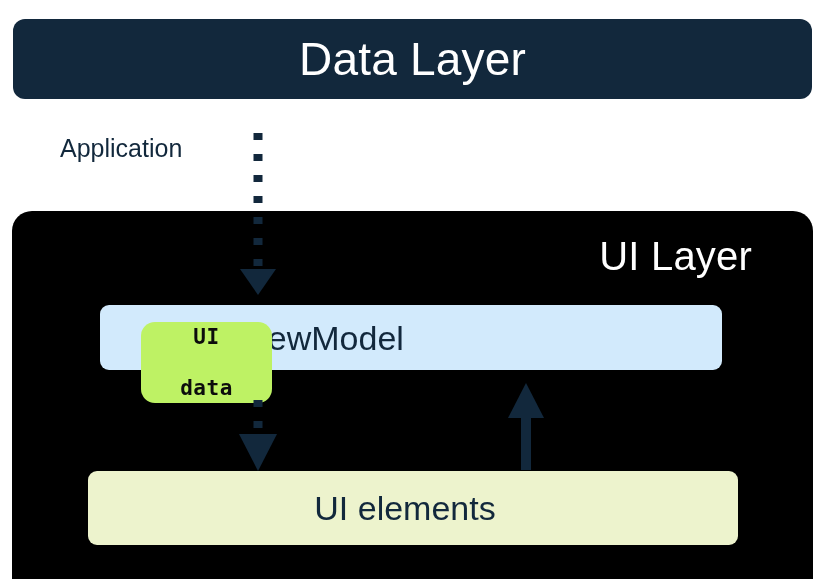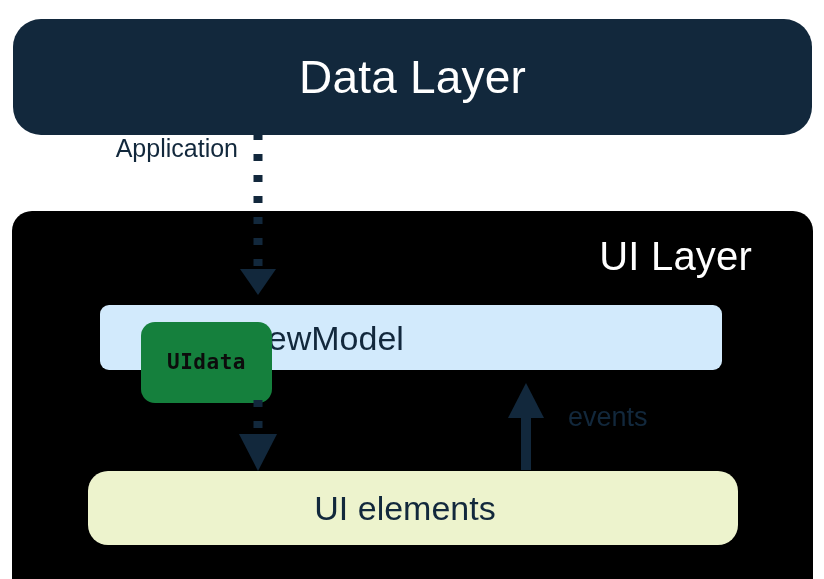--- a/index.html
+++ b/index.html
@@ -20,43 +20,43 @@
     height: 579px;
     background: #ffffff;
   }
 
   
   .data-layer {
     position: absolute;
     left: 13px;
     top: 19px;
     width: 799px;
-    height: 116px;
+    height: 80px;
     background: #12283c;
-    border-radius: 28px;
+    border-radius: 12px;
     display: flex;
     align-items: center;
     justify-content: center;
     box-sizing: border-box;
   }
   .data-layer-title {
     color: #ffffff;
     font-size: 46px;
     font-weight: 400;
     letter-spacing: 0.2px;
     line-height: 1;
   }
 
   
   .app-data-label {
     position: absolute;
     left: 60px;
     top: 132px;
     width: 178px;
-    text-align: right;
+    text-align: left;
     color: #12283c;
     font-size: 25px;
     line-height: 1.28;
     font-weight: 400;
   }
   .app-data-label span { display: block; }
 
   
   .ui-layer {
     position: absolute;
@@ -101,46 +101,46 @@
     transform: translateX(-90px);
   }
 
   
   .ui-state-chip {
     position: absolute;
     left: 141px;
     top: 322px;
     width: 131px;
     height: 81px;
-    background: #15803d;
+    background: #bef264;
     border-radius: 14px;
     display: flex;
-    flex-direction: row;
-    align-items: center;
-    justify-content: center;
+    flex-direction: column;
+    align-items: center;
+    justify-content: space-between;
     box-sizing: border-box;
   }
   .ui-state-chip .line {
     font-family: "DejaVu Sans Mono", "Liberation Mono", monospace;
     font-size: 21px;
     font-weight: 700;
     color: #0c0c0c;
     line-height: 1.45;
     letter-spacing: 0.5px;
   }
 
   
   .ui-elements-box {
     position: absolute;
     left: 88px;
     top: 471px;
     width: 650px;
     height: 74px;
     background: #edf3cd;
-    border-radius: 20px;
+    border-radius: 9px;
     display: flex;
     align-items: center;
     justify-content: center;
     box-sizing: border-box;
   }
   .ui-elements-label {
     color: #12283c;
     font-size: 34px;
     font-weight: 400;
     line-height: 1;
@@ -187,21 +187,20 @@
 
   <div class="viewmodel-bar">
     <div class="viewmodel-label">ViewModel</div>
   </div>
 
   <div class="ui-state-chip">
     <div class="line">UI</div>
     <div class="line">data</div>
   </div>
 
-  <div class="events-label">events</div>
 
   <div class="ui-elements-box">
     <div class="ui-elements-label">UI elements</div>
   </div>
 
   <svg class="arrows" viewBox="0 0 824 579" width="824" height="579">
 
     <g>
       <line x1="258" y1="133" x2="258" y2="268" stroke="#12283c" stroke-width="9" stroke-linecap="butt" stroke-dasharray="7 14"></line>
       <polygon points="240,269 276,269 258,295" fill="#12283c"></polygon>

